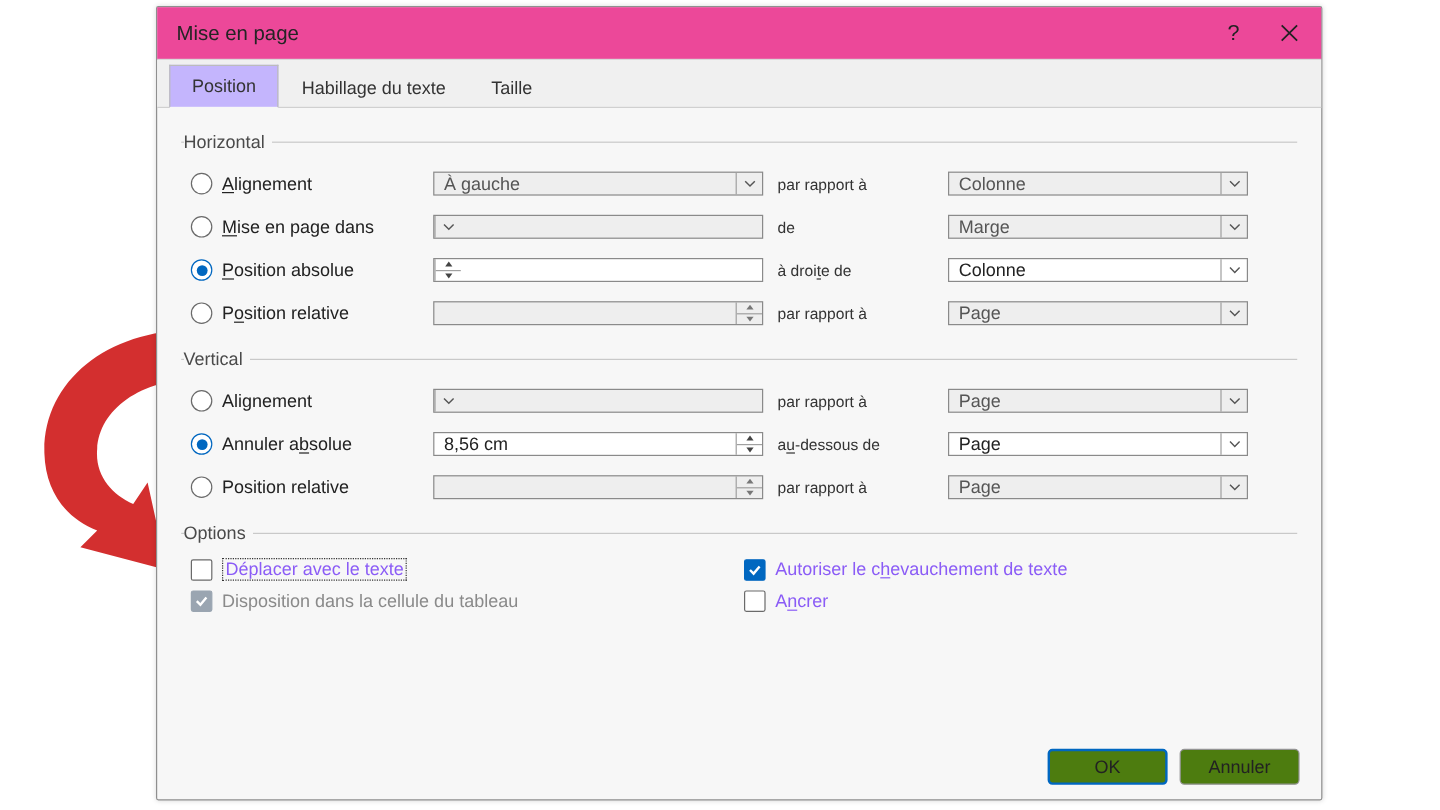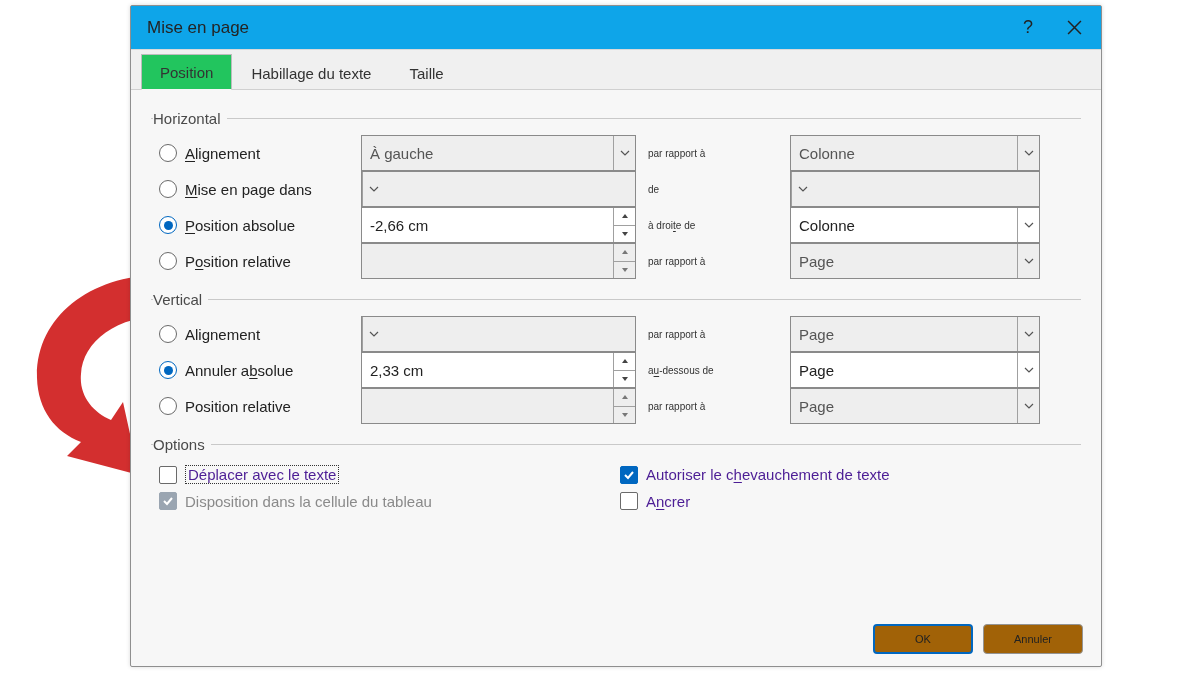--- a/index.html
+++ b/index.html
@@ -20,21 +20,21 @@
     background: #f7f7f7;
     border: 1px solid #8f8f8f;
     border-radius: 2px;
     box-shadow: 0 0 4px rgba(0,0,0,0.15);
   }
   .titlebar {
     height: 44px;
     display: flex;
     align-items: center;
     padding: 0 4px 0 16px;
-    background: #0ea5e9;
+    background: #ec4899;
     border-bottom: 1px solid #d9d9d9;
   }
   .titlebar .title { font-size: 17px; color: #242424; flex: 0 0 auto; }
   .titlebar .spacer { flex: 1; }
   .titlebar .winbtn {
     width: 46px; height: 36px; display: flex; align-items: center; justify-content: center;
     color: #222;
   }
   .close-x svg { width: 15px; height: 15px; }
   .help-q { font-size: 18px; }
@@ -52,21 +52,21 @@
     padding: 9px 18px 8px 18px;
     font-size: 15px;
     color: #333;
     border: 1px solid transparent;
     border-bottom: none;
     position: relative;
     top: 1px;
     cursor: default;
   }
   .tab.active {
-    background: #22c55e;
+    background: #c4b5fd;
     border-color: #bcbcbc;
     border-bottom: 1px solid #f7f7f7;
   }
 
   .body {
     padding: 14px 20px 12px 20px;
   }
 
   fieldset.group {
     border: none;
@@ -101,21 +101,21 @@
     display: inline-flex; align-items: center; justify-content: center;
     flex: 0 0 auto;
   }
   .radio.selected .dot { border-color: #0067c0; }
   .radio.selected .dot::after {
     content: ""; width: 9px; height: 9px; border-radius: 50%; background: #0067c0;
   }
   .und { text-decoration: underline; text-decoration-thickness: 1px; text-underline-offset: 2px; }
 
   .combo, .spin {
-    height: 36px;
+    height: 20px;
     border: 1px solid #8a8a8a;
     background: #fff;
     display: flex; align-items: center;
     font-size: 15px;
     color: #222;
   }
   .combo.disabled, .spin.disabled { background: #eee; color: #555; }
   .combo .val { padding: 0 8px; flex: 1; white-space: nowrap; overflow: hidden; }
   .combo .chev {
     width: 22px; height: 100%;
@@ -129,25 +129,25 @@
     width: 22px; height: 100%; border-left: 1px solid #a0a0a0;
     display: flex; flex-direction: column;
   }
   .spin .arrows div {
     flex:1; display:flex; align-items:center; justify-content:center;
     border-bottom: 1px solid #a0a0a0;
   }
   .spin .arrows div:last-child { border-bottom: none; }
   .spin .arrows svg { width: 8px; height: 6px; }
 
-  .mid-label { font-size: 10px; color: #333; }
+  .mid-label { font-size: 13px; color: #333; }
 
   .checkbox {
     display: flex; align-items: center; gap: 8px;
-    font-size: 15px; color: #4c1d95;
+    font-size: 15px; color: #8b5cf6;
   }
   .checkbox .box {
     width: 18px; height: 18px; border: 1.5px solid #6a6a6a; background:#fff; border-radius:2px;
     display:flex; align-items:center; justify-content:center; flex: 0 0 auto;
   }
   .checkbox.checked .box { background:#0067c0; border-color:#0067c0; }
   .checkbox.checked .box svg { width:12px; height:12px; }
   .checkbox.disabled { color:#8a8a8a; }
   .checkbox.disabled .box { border-color:#b5b5b5; background:#e8e8e8; }
   .checkbox.disabled.checked .box { background:#9aa5b1; border-color:#9aa5b1; }
@@ -164,22 +164,22 @@
   }
 
   .footer {
     position: absolute;
     bottom: 12px;
     right: 18px;
     display: flex; gap: 10px;
   }
   .btn {
     min-width: 100px; height: 30px;
-    background:#a16207; border:1px solid #949494; border-radius:4px;
-    font-size: 11px; color:#222;
+    background:#4d7c0f; border:1px solid #949494; border-radius:4px;
+    font-size: 15px; color:#222;
     display:flex; align-items:center; justify-content:center;
     padding: 0 0;
   }
   .btn.primary { border:2px solid #0067c0; }
 
   .arrow-annot {
     position: absolute;
     left: 5px;
     top: 270px;
     width: 230px;
@@ -258,35 +258,35 @@
         </label>
         <div class="combo disabled">
           <span class="chev">
               <svg viewBox="0 0 10 10">
                 <path d="M1 3 L5 7 L9 3" stroke="#555" stroke-width="1.2" fill="none"></path>
               </svg>
             </span>
         </div>
         <span class="mid-label">de</span>
         <div class="combo disabled">
+          <span class="val">Marge</span>
           <span class="chev">
               <svg viewBox="0 0 10 10">
                 <path d="M1 3 L5 7 L9 3" stroke="#555" stroke-width="1.2" fill="none"></path>
               </svg>
             </span>
         </div>
       </div>
 
       <div class="row">
         <label class="radio selected">
           <span class="dot"></span>
           <span><span class="und">P</span><span>osition absolue</span></span>
         </label>
         <div class="spin">
-          <span class="val">-2,66 cm</span>
           <span class="arrows">
               <div>
                 <svg viewBox="0 0 8 6">
                   <path d="M1 5 L4 1 L7 5 Z" fill="#444"></path>
                 </svg>
               </div>
               <div>
                 <svg viewBox="0 0 8 6">
                   <path d="M1 1 L4 5 L7 1 Z" fill="#444"></path>
                 </svg>
@@ -361,21 +361,21 @@
             </span>
         </div>
       </div>
 
       <div class="row">
         <label class="radio selected">
           <span class="dot"></span>
           <span><span>Annuler a</span><span class="und">b</span><span>solue</span></span>
         </label>
         <div class="spin">
-          <span class="val">2,33 cm</span>
+          <span class="val">8,56 cm</span>
           <span class="arrows">
               <div>
                 <svg viewBox="0 0 8 6">
                   <path d="M1 5 L4 1 L7 5 Z" fill="#444"></path>
                 </svg>
               </div>
               <div>
                 <svg viewBox="0 0 8 6">
                   <path d="M1 1 L4 5 L7 1 Z" fill="#444"></path>
                 </svg>

